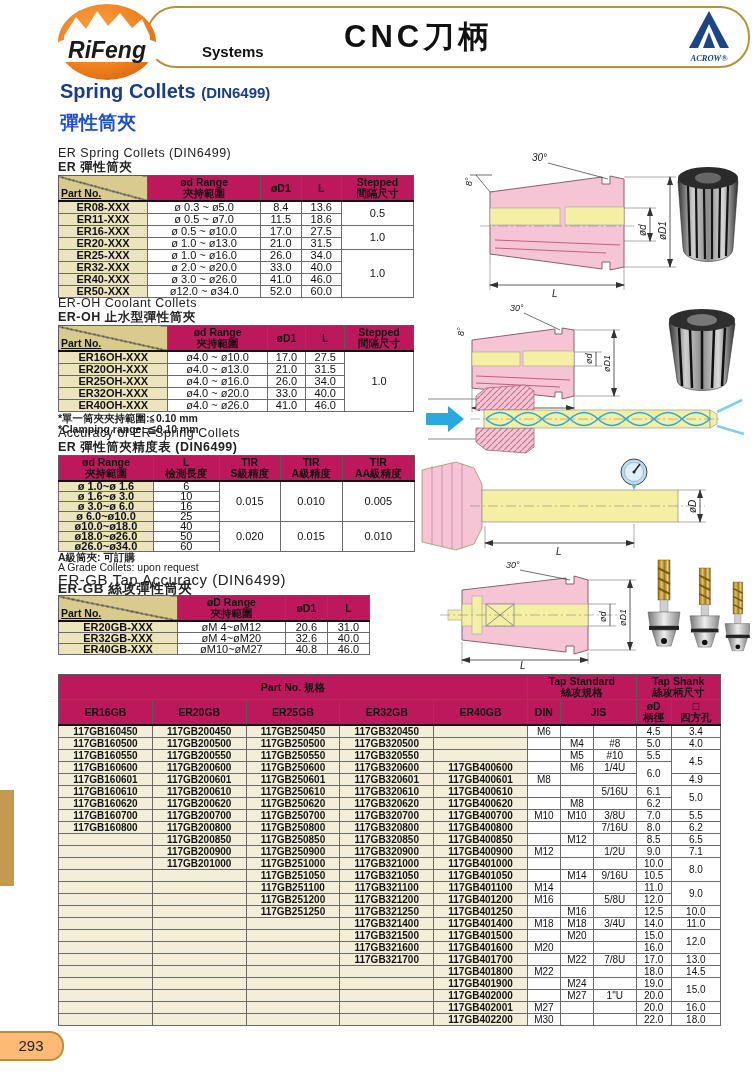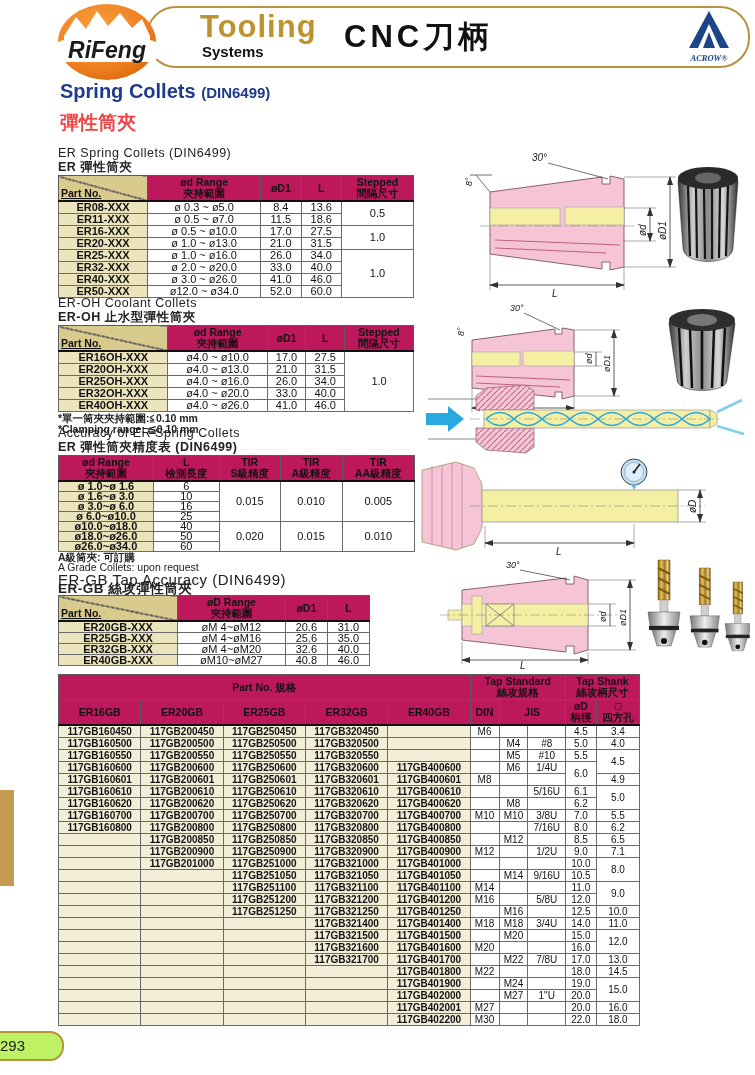--- a/index.html
+++ b/index.html
@@ -15,62 +15,61 @@
   .cnc{position:absolute;left:196px;top:8px;font-size:31px;font-weight:bold;
        color:#111;letter-spacing:4px;}
   .acrow{position:absolute;right:16px;top:3px;width:46px;text-align:center;}
   .acrow-label{font-size:8.5px;font-weight:bold;color:#1c4587;
                font-family:"Liberation Serif",serif;font-style:italic;}
   .rifeng{position:absolute;left:56px;top:2px;}
 
   
   .title-en{position:absolute;left:60px;top:80px;color:#1d3b8c;font-weight:bold;font-size:20px;}
   .title-en .paren{font-size:15px;}
-  .title-zh{position:absolute;left:60px;top:110px;color:#ef4444;font-weight:bold;font-size:19px;}
+  .title-zh{position:absolute;left:60px;top:110px;color:#1d4ed8;font-weight:bold;font-size:19px;}
 
   .sec{position:absolute;left:58px;font-size:12.5px;color:#222;letter-spacing:0.5px;}
   .sec.zh{font-weight:bold;}
   .note{position:absolute;left:58px;font-size:10.5px;font-weight:bold;color:#222;}
 
   
   .tbl{position:absolute;left:58px;}
   .tbl table{border-collapse:collapse;width:100%;border:1.5px solid #333;background:#fff;}
   .tbl th{background:#be185d;border:1px solid #5a5a5a;font-weight:bold;font-size:10.5px;
           line-height:11px;padding:1px 2px;text-align:center;color:#111;}
   .tbl thead tr:last-child th{border-bottom:2px solid #111;}
   .tbl td{border:1px solid #6a6a6a;font-size:11px;line-height:11px;height:11px;
           padding:0 2px;text-align:center;background:#fff;white-space:nowrap;}
   .tbl td.pc{background:#ece4bd;font-weight:bold;}
   .tbl th.pn{text-align:left;vertical-align:bottom;text-decoration:underline;
       background-color:#d9ca8e;
       background-image:linear-gradient(to top right,transparent 48%,#555 48%,#555 51%,transparent 51%);margin-top:32px;}
   #t1{top:175px;width:356px;} #t2{top:325px;width:356px;}
   #t3{top:455px;width:357px;} #t3 td{height:9px;line-height:9px;text-align:center;}
   #t4{top:595px;width:312px;} #t4 td{height:10px;line-height:10px;}
-  #parts{top:674px;width:582px;}
+  #parts{top:674px;width:663px;}
   #parts td{font-size:10px;height:11px;line-height:10px;}
   #parts td.pc{background:#f2eed8;}
 
   
   .diag{position:absolute;}
   .side-tab{position:absolute;left:0;top:790px;width:14px;height:96px;background:#c69a4e;}
   .pageno{position:absolute;left:0;top:1031px;width:62px;height:26px;border:2px solid #b8913c;
-          border-left:none;border-radius:0 14px 14px 0;line-height:26px;
-          font-size:15px;color:#222;background:#bef264;}
+          border-left:none;border-radius:0 14px 14px 0;line-height:26px;text-align:center;
+          font-size:15px;color:#222;background:#fdba74;}
   svg text{font-family:"Liberation Sans",sans-serif;}
   .dimtxt{font-style:italic;font-size:10px;fill:#222;}
   .dimtxt9{font-style:italic;font-size:9px;fill:#222;}
 </style>
 </head>
 <body>
 
 <div id="page">
 
   <div class="band">
-    <div class="tooling">Tooling</div>
     <div class="systems">Systems</div>
     <div class="cnc">CNC刀柄</div>
     <div class="acrow">
       <svg width="40" height="38" viewBox="0 0 40 38">
         <polygon points="20,0 40,37 0,37" fill="#1c4587"></polygon>
         <polygon points="20,13 31,37 9,37" fill="#ffffff"></polygon>
         <polygon points="20,21 26,37 14,37" fill="#1c4587"></polygon>
       </svg>
       <div class="acrow-label">ACROW®</div>
     </div>
@@ -283,26 +282,20 @@
             <th>øD1</th>
             <th>L</th>
           </tr>
         </thead>
         <tbody>
           <tr>
             <td class="pc">ER20GB-XXX</td>
             <td>øM 4~øM12</td>
             <td>20.6</td>
             <td>31.0</td>
-          </tr>
-          <tr>
-            <td class="pc">ER25GB-XXX</td>
-            <td>øM 4~øM16</td>
-            <td>25.6</td>
-            <td>35.0</td>
           </tr>
           <tr>
             <td class="pc">ER32GB-XXX</td>
             <td>øM 4~øM20</td>
             <td>32.6</td>
             <td>40.0</td>
           </tr>
           <tr>
             <td class="pc">ER40GB-XXX</td>
             <td>øM10~øM27</td>

